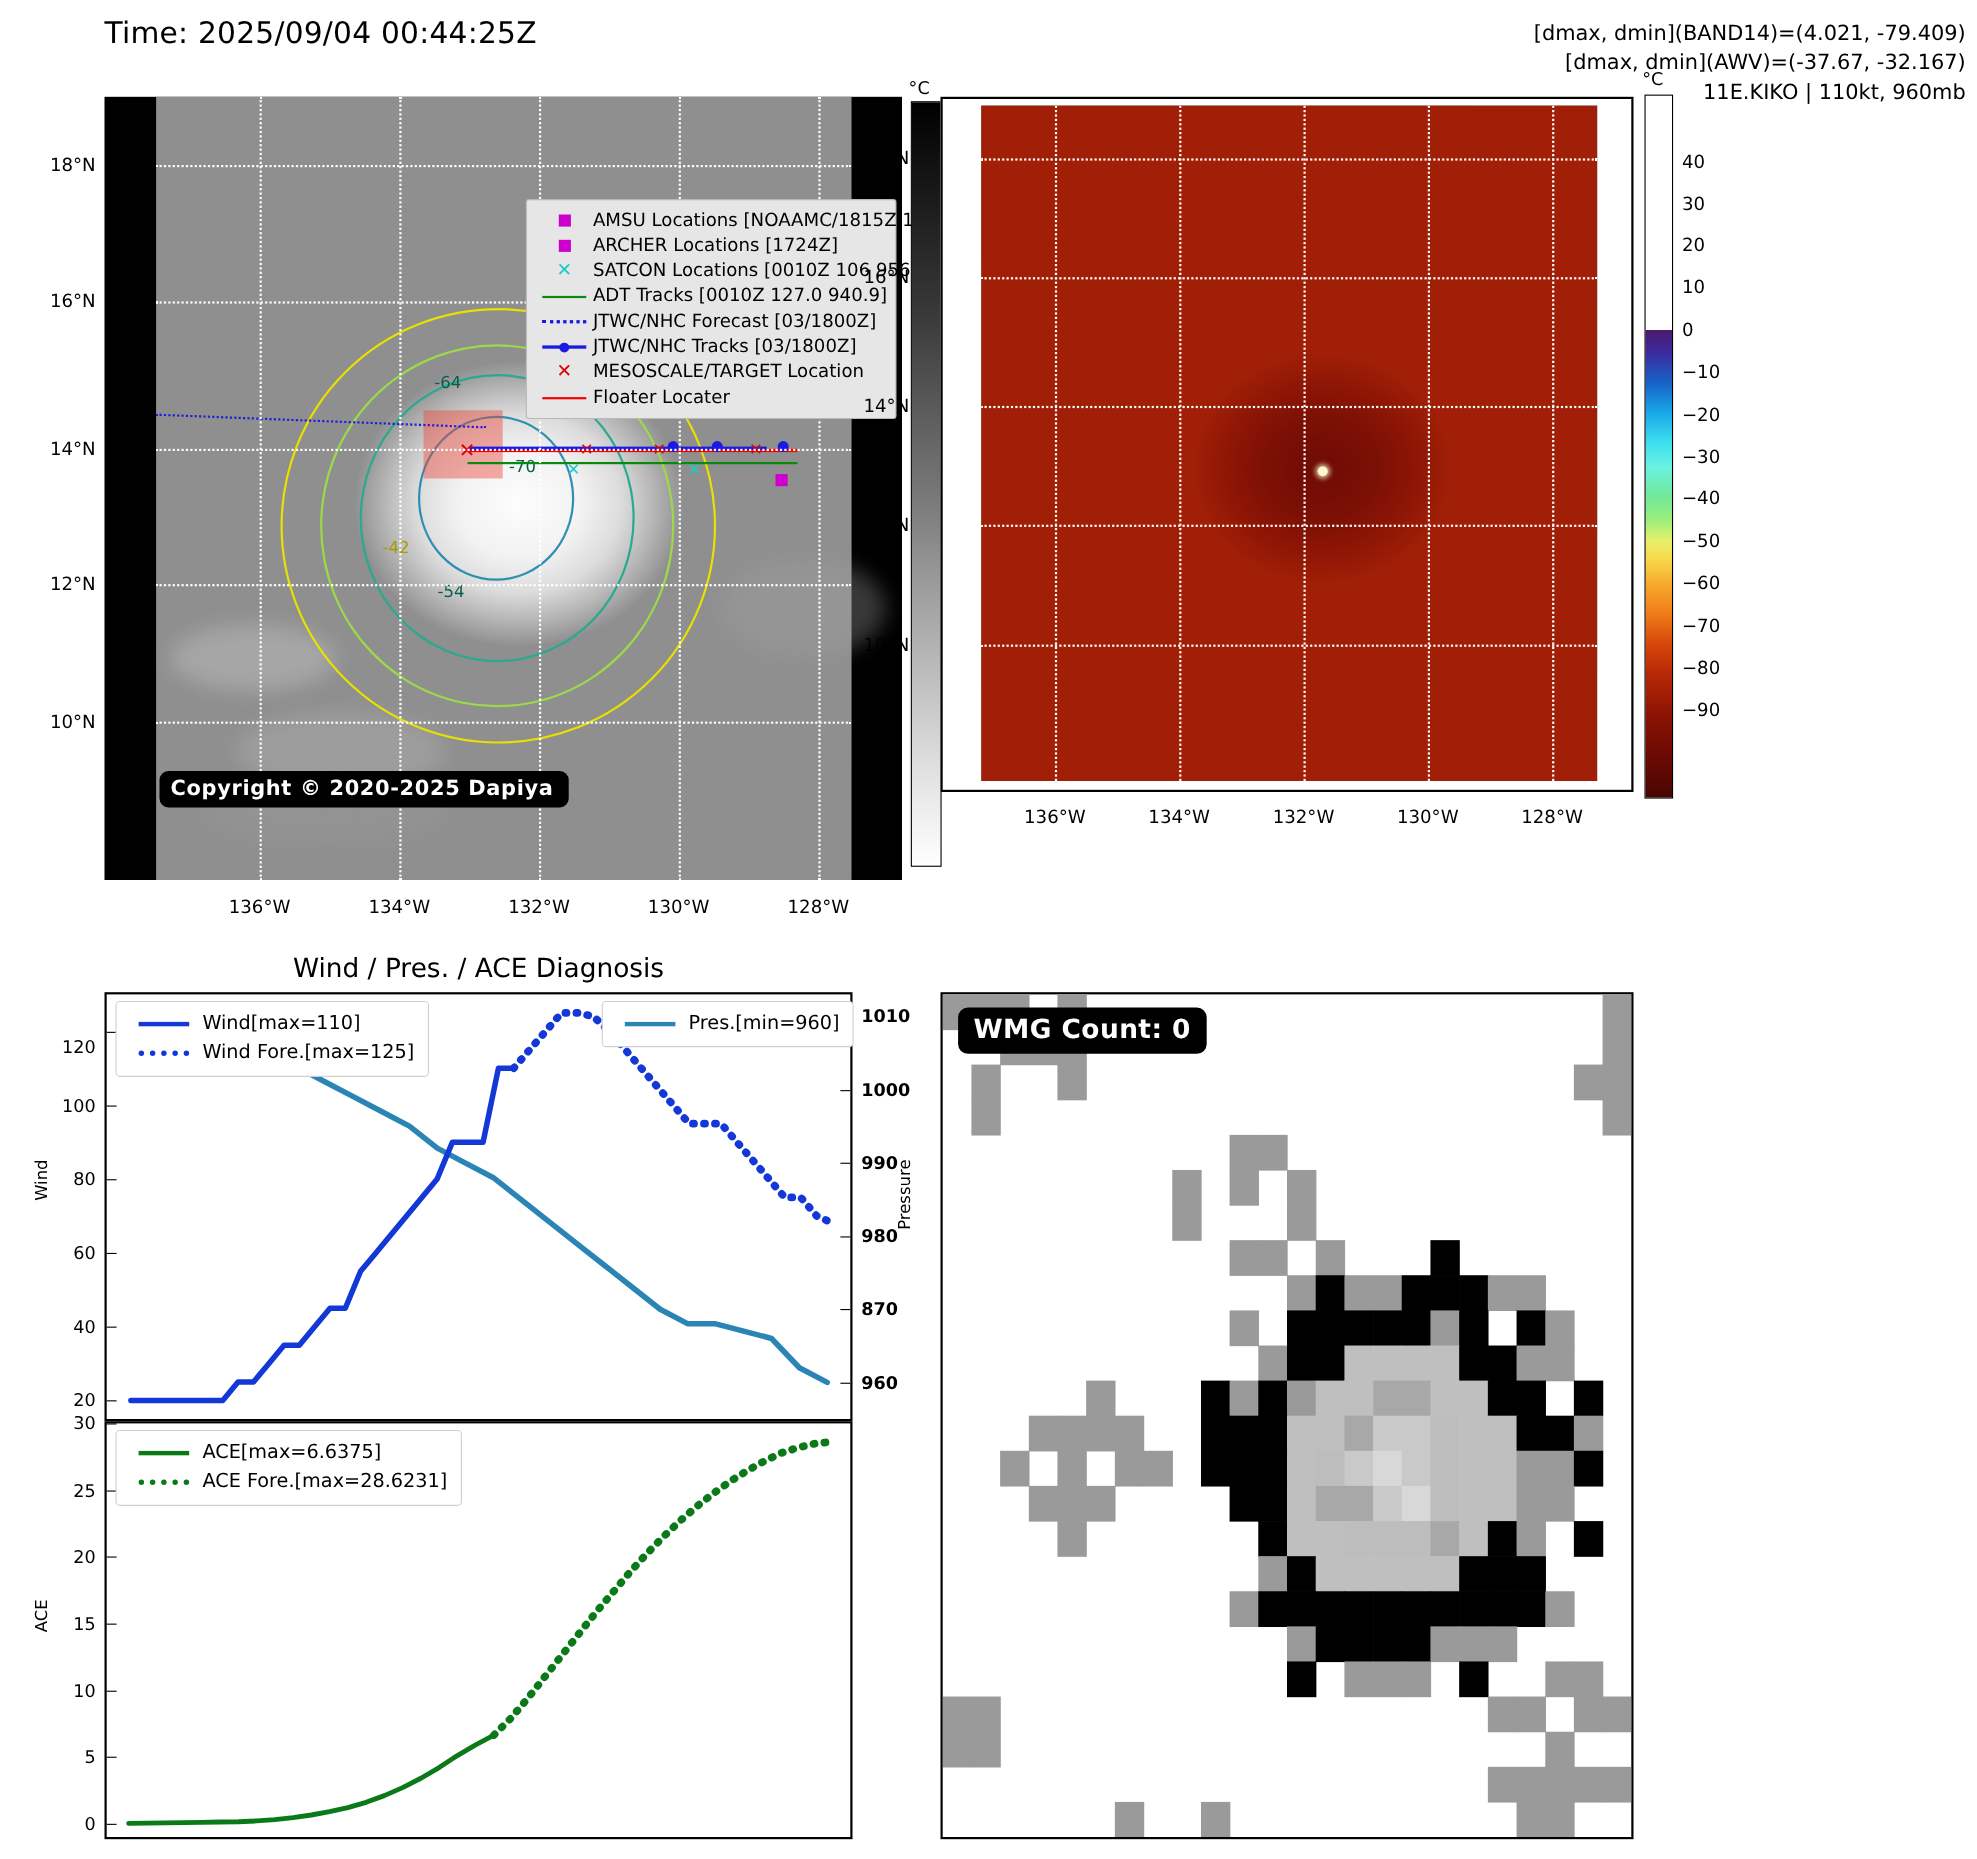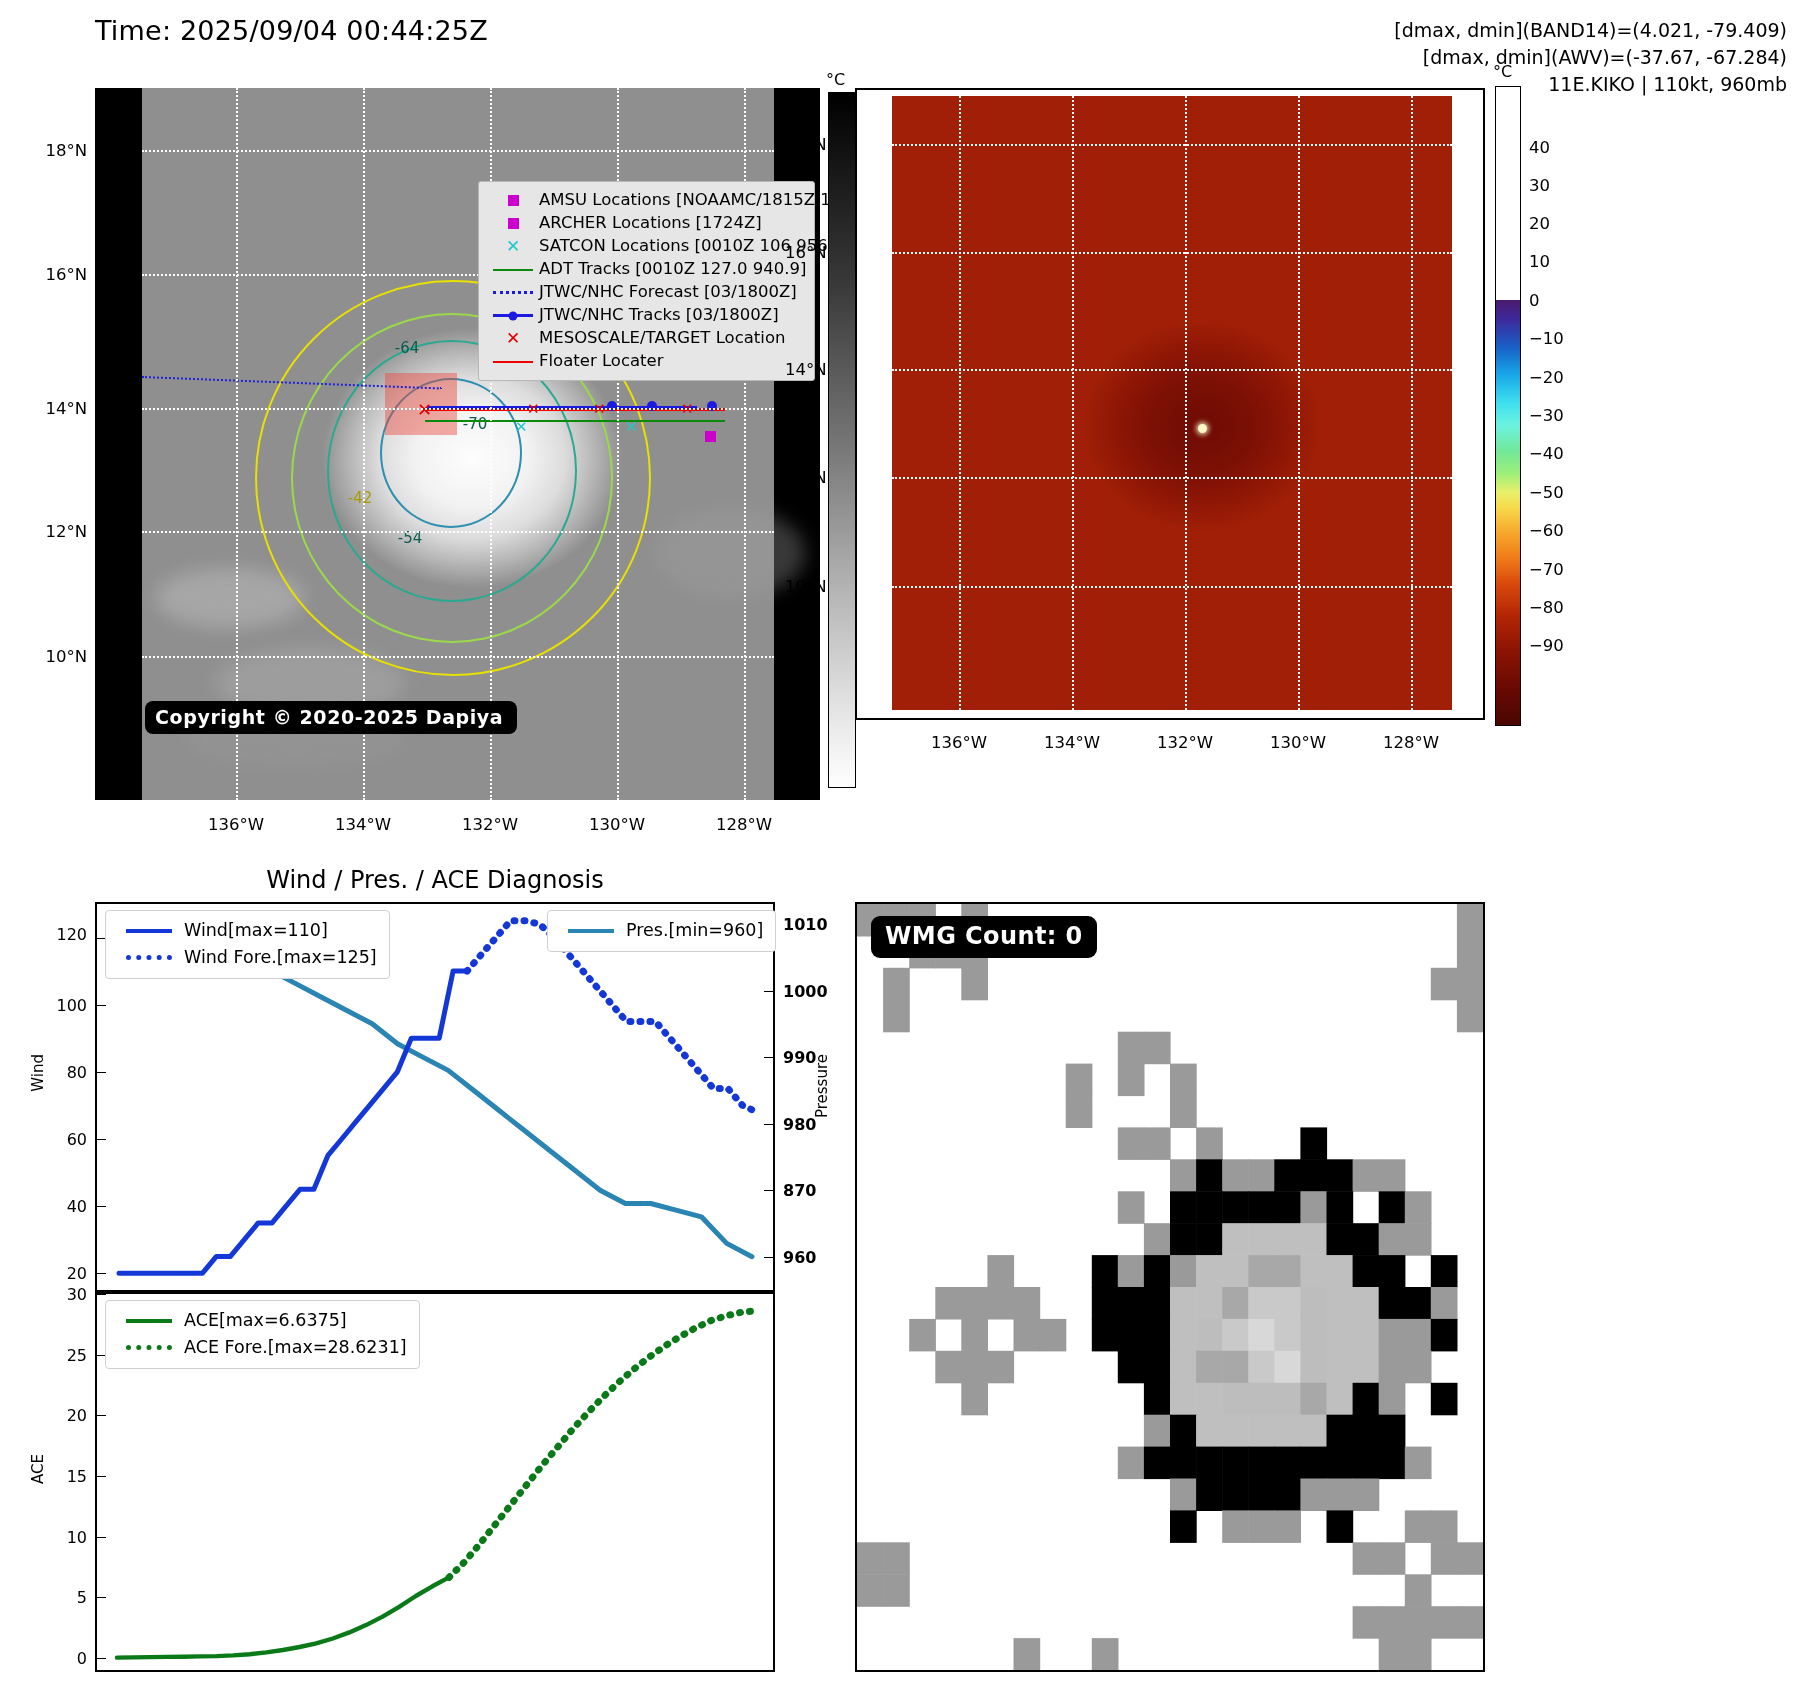--- a/index.html
+++ b/index.html
@@ -140,21 +140,21 @@
 </style>
 </head>
 <body>
 
 <div class="abs" id="title-block">
   <div>Time: 2025/09/04 00:44:25Z</div>
 </div>
 
 <div class="abs" id="header-right">
   <div>[dmax, dmin](BAND14)=(4.021, -79.409)</div>
-  <div>[dmax, dmin](AWV)=(-37.67, -67.284)</div>
+  <div>[dmax, dmin](AWV)=(-37.67, -32.167)</div>
   <div>11E.KIKO | 110kt, 960mb</div>
 </div>
 
 <div class="abs" id="panel-ir">
   <div class="plotclip">
     <div class="ir-bg"></div>
 
     <div class="ir-wisp" style="left:60px;  top:480px; width:150px; height:60px;  background:rgba(190,190,190,.5);"></div>
     <div class="ir-wisp" style="left:120px; top:560px; width:190px; height:70px;  background:rgba(175,175,175,.45);"></div>
     <div class="ir-wisp" style="left:520px; top:150px; width:180px; height:80px;  background:rgba(170,170,170,.4);"></div>
@@ -349,21 +349,21 @@
         <div class="ytick left" style="top: 369.217px;">20</div>
         <div class="tickmark" style="top: 369.217px; left: 0px;"></div>
         <div class="ytick left" style="top: 302.087px;">40</div>
         <div class="tickmark" style="top: 302.087px; left: 0px;"></div>
         <div class="ytick left" style="top: 234.957px;">60</div>
         <div class="tickmark" style="top: 234.957px; left: 0px;"></div>
         <div class="ytick left" style="top: 167.826px;">80</div>
         <div class="tickmark" style="top: 167.826px; left: 0px;"></div>
         <div class="ytick left" style="top: 100.696px;">100</div>
         <div class="tickmark" style="top: 100.696px; left: 0px;"></div>
-        <div class="ytick left" style="top: 30px;">120</div>
+        <div class="ytick left" style="top: 48px;">120</div>
         <div class="tickmark" style="top: 33.5652px; left: 0px;"></div>
       </div>
     </div>
   <div id="pres-yticks" style="position: absolute; right: 0px; top: 0px; width: 0px; height: 0px;">
       <div style="position: absolute; right: 0px; top: 0px; width: 0px; height: 386px;">
         <div class="ytick right" style="top: 352.724px;">960</div>
         <div class="tickmark" style="top: 352.724px; right: 0px;"></div>
         <div class="ytick right" style="top: 286.172px;">870</div>
         <div class="tickmark" style="top: 286.172px; right: 0px;"></div>
         <div class="ytick right" style="top: 219.621px;">980</div>

